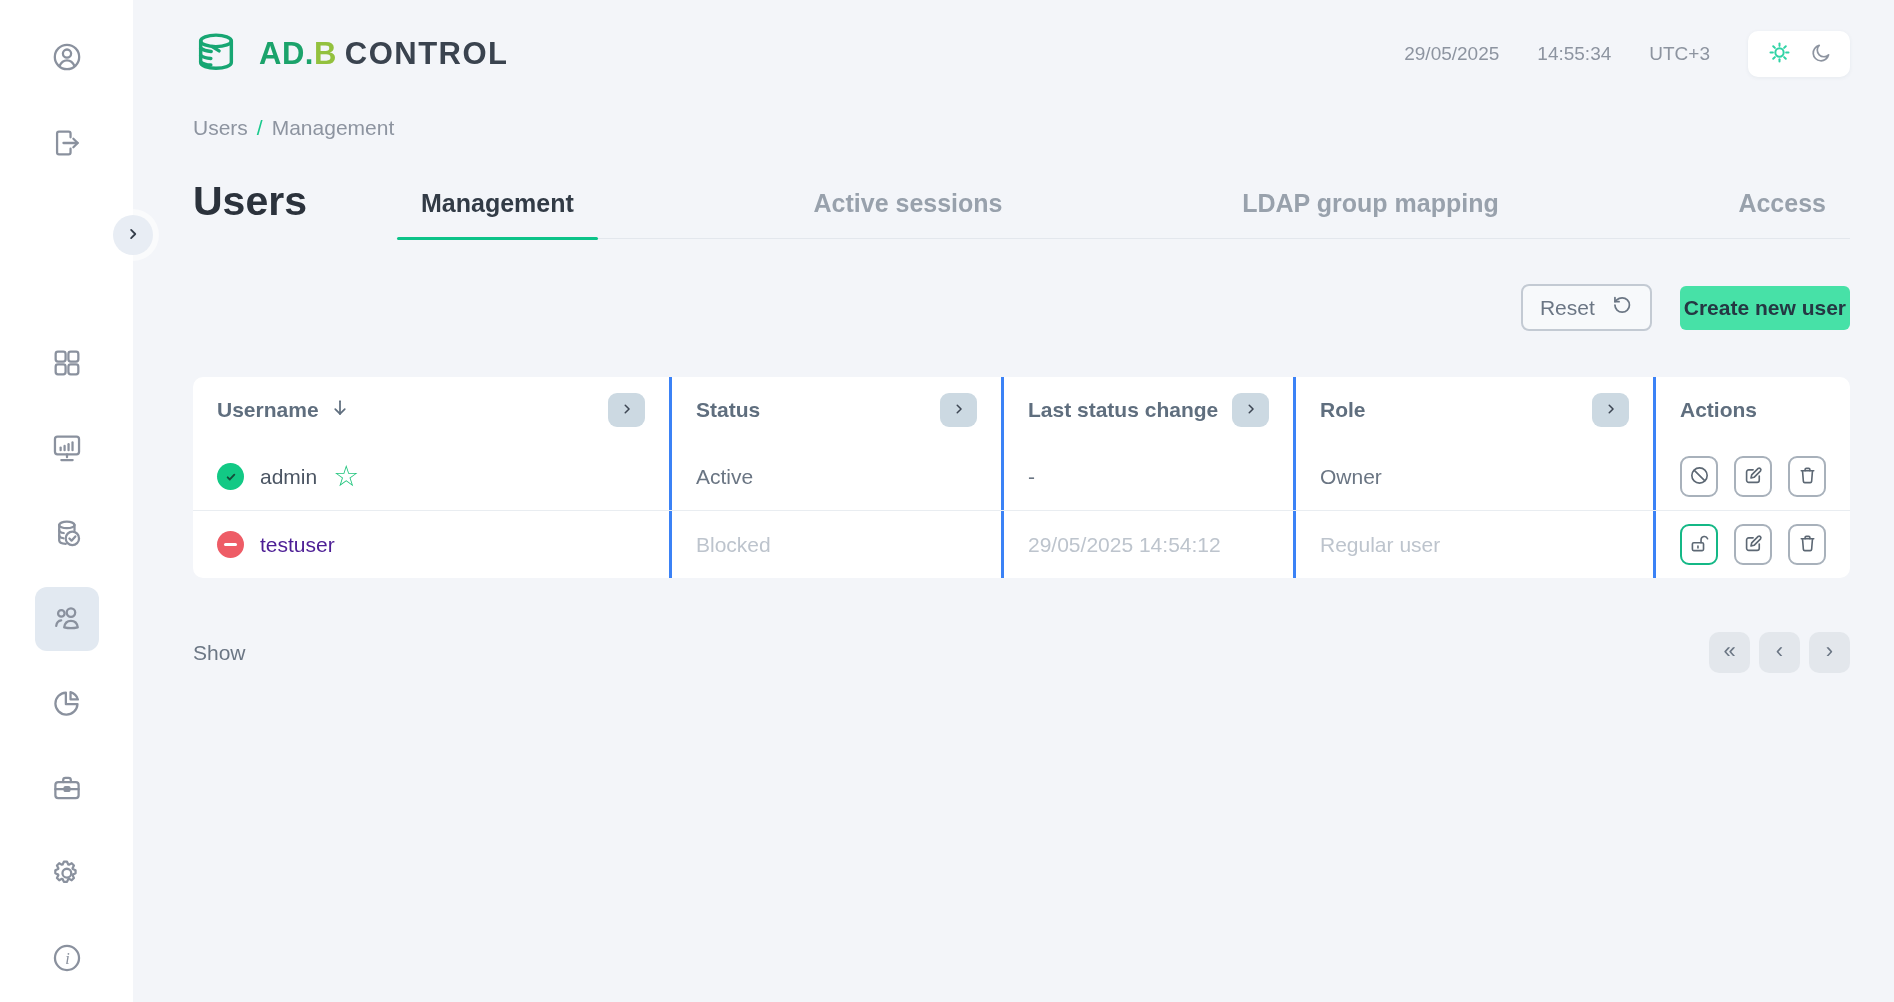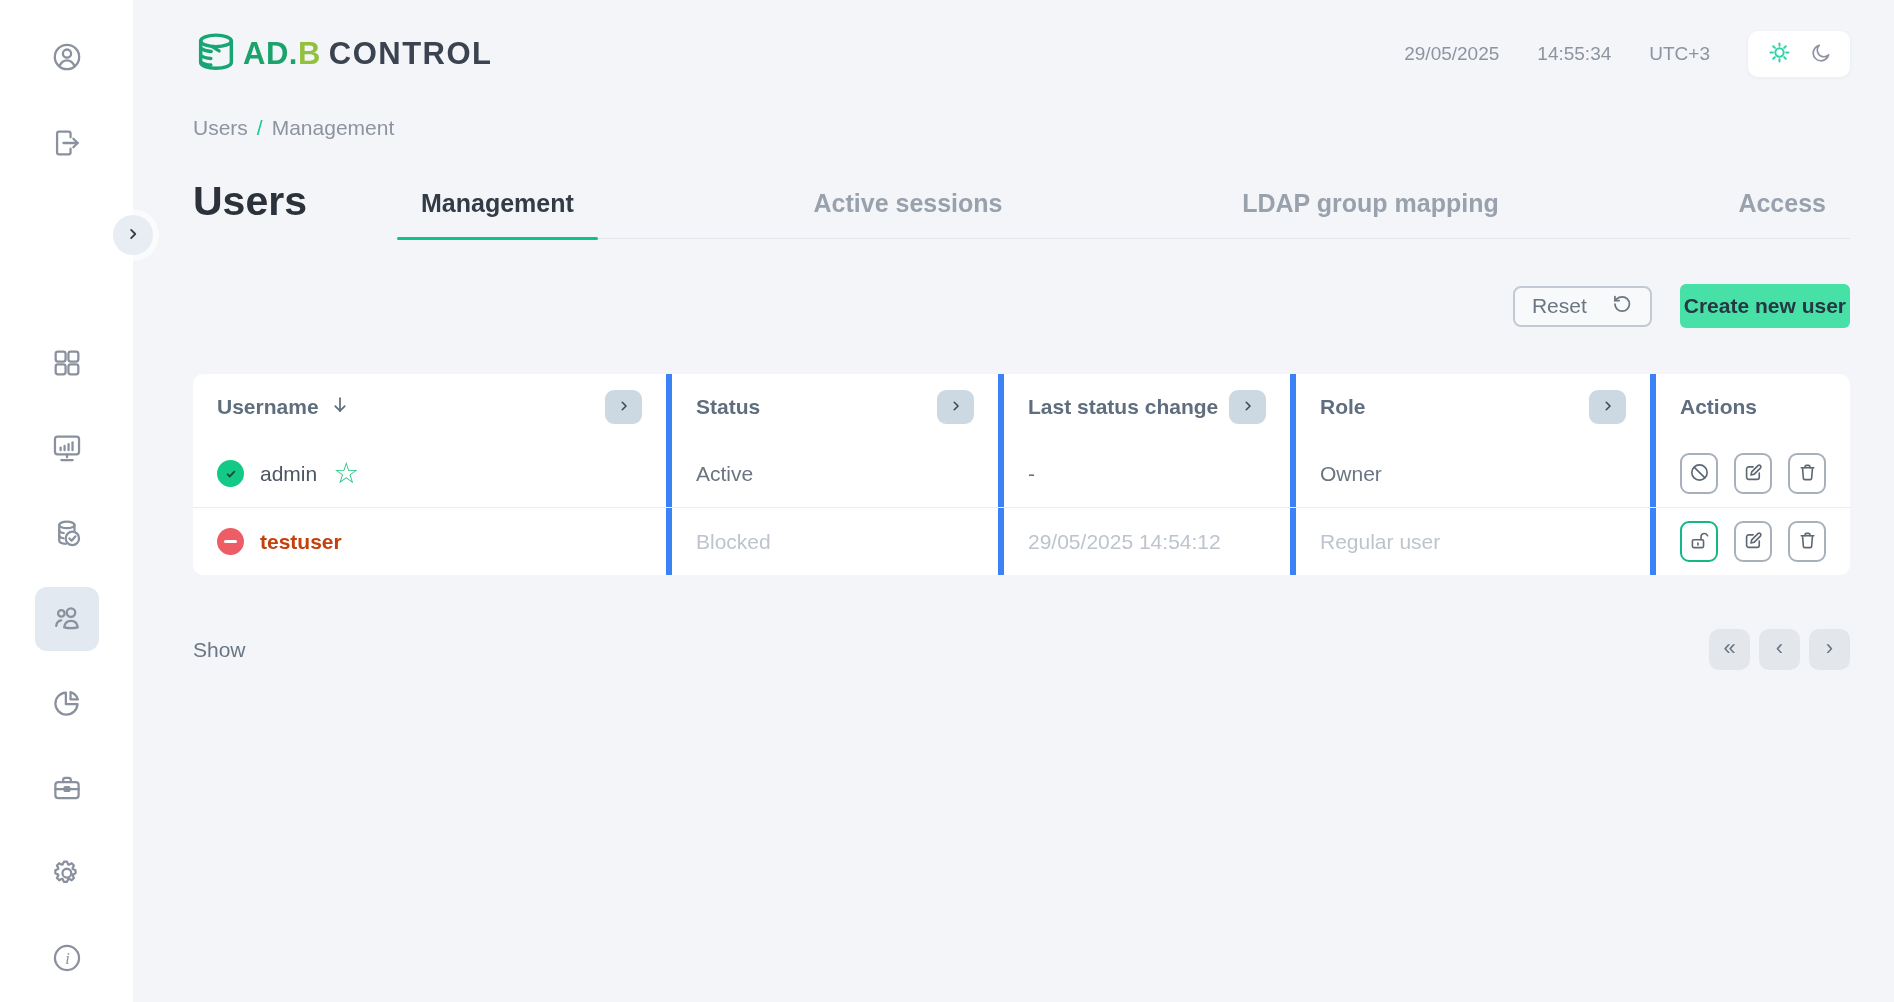--- a/index.html
+++ b/index.html
@@ -32,21 +32,21 @@
     border-radius:50%; border:none; background:#e8edf4; color:#343d49;
     display:flex; align-items:center; justify-content:center; cursor:pointer;
     box-shadow:0 0 0 6px rgba(255,255,255,.55);
   }
   .sb-expand svg { width:18px; height:18px; }
 
   
   .main { flex:1; padding:0 44px 0 60px; }
 
   .topbar { margin-top:26px; display:flex; align-items:center; justify-content:space-between; height:56px; }
-  .logo { display:flex; align-items:center; gap:4px; }
+  .logo { display:flex; align-items:center; gap:20px; }
   .logo svg { width:46px; height:46px; }
   .logo-text { font-size:31px; font-weight:700; letter-spacing:.5px; display:flex; align-items:baseline; }
   .logo-green { color:#1ba36b; }
   .logo-lime { color:#93c13e; }
   .logo-dark { color:#3a434f; margin-left:8px; letter-spacing:1.5px; }
 
   .top-right { display:flex; align-items:center; gap:38px; }
   .dt { font-size:19px; color:#8d94a0; }
   .theme-box {
     width:102px; height:46px; background:#ffffff; border-radius:10px;
@@ -68,57 +68,57 @@
   .tab { position:relative; background:none; border:none; cursor:pointer;
          font-family:inherit; font-size:25px; font-weight:600; color:#98a1ac;
          padding:0 24px 20px; }
   .tab.active { color:#323b46; font-weight:700; }
   .tab.active::after { content:""; position:absolute; left:0; right:0; bottom:-2px;
          height:3px; background:#0cc389; border-radius:2px; }
 
   
   .toolbar { margin-top:45px; display:flex; justify-content:flex-end; align-items:center; gap:28px; }
   .btn-reset {
-    display:flex; align-items:center; gap:24px; height:41px; padding:0 17px;
+    display:flex; align-items:center; gap:16px; height:47px; padding:0 17px;
     border:2px solid #c3cad3; border-radius:8px; background:#f7f9fb;
     font-family:inherit; font-size:21px; color:#6b7684; cursor:pointer;
   }
   .btn-reset svg { width:22px; height:22px; }
   .btn-create {
     height:44px; padding:0 4px; border:none; border-radius:6px;
     background:#47e1a7; font-family:inherit; font-size:21px; font-weight:600;
     color:#253743; cursor:pointer;
   }
 
   
   .table { margin-top:46px; width:1657px; background:#ffffff; border-radius:10px; overflow:hidden; }
   .t-row { display:grid; grid-template-columns:479px 332px 292px 360px 194px; }
   .t-row + .t-row { border-top:1px solid #e9edf1; }
-  .cell { display:flex; align-items:center; padding:0 24px; border-right:6px solid #3b82f6; }
+  .cell { display:flex; align-items:center; padding:0 24px; border-right:3px solid #3b82f6; }
   .cell:last-child { border-right:none; }
   .t-head .cell { height:66px; justify-content:space-between; }
   .t-body .cell { height:67px; font-size:21px; color:#6a7583;gap:16px; }
   .h-label { display:flex; align-items:center; gap:10px; font-size:21px; font-weight:700; color:#5f6e7e; }
   .h-label svg { width:22px; height:22px; color:#5f6e7e; }
   .chev-badge {
     width:37px; height:34px; border:none; border-radius:9px; background:#ccd9e2;
     color:#3d4653; display:flex; align-items:center; justify-content:center; cursor:pointer;
   }
   .chev-badge svg { width:14px; height:14px; }
   .cell-actions { justify-content:center; gap:10px; }
   .h-actions { justify-content:center; }
   .user-cell { gap:15px; }
   .dot { width:27px; height:27px; border-radius:50%; display:flex; align-items:center; justify-content:center; flex:0 0 27px; }
   .dot-active { background:#12c985; }
   .dot-active svg { width:16px; height:16px; color:#134e3a; }
   .dot-blocked { background:#ee5c66; }
   .minus-bar { width:13px; height:3.5px; border-radius:2px; background:#ffffff; }
   .star { background:none; border:none; cursor:pointer; font-size:29px; line-height:1; color:#22c57e; padding:0; }
   .row-muted .cell { color:#bdc4cd; }
-  .username { color:#4b5563; } .row-muted .username { color:#c2410c;font-weight:bold; }
+  .username { color:#4b5563; } .row-muted .username { color:#4c1d95; }
   .act-btn {
     width:41px; height:41px; border:2px solid #a8b1bb; border-radius:9px;
     background:#ffffff; color:#5d6874; cursor:pointer;
     display:flex; align-items:center; justify-content:center;
   }
   .act-btn svg { width:23px; height:23px; }
   .act-btn.green { border-color:#14b886; }
 
   
   .table-footer { margin-top:54px; width:1657px; display:flex; align-items:center; justify-content:space-between; }

